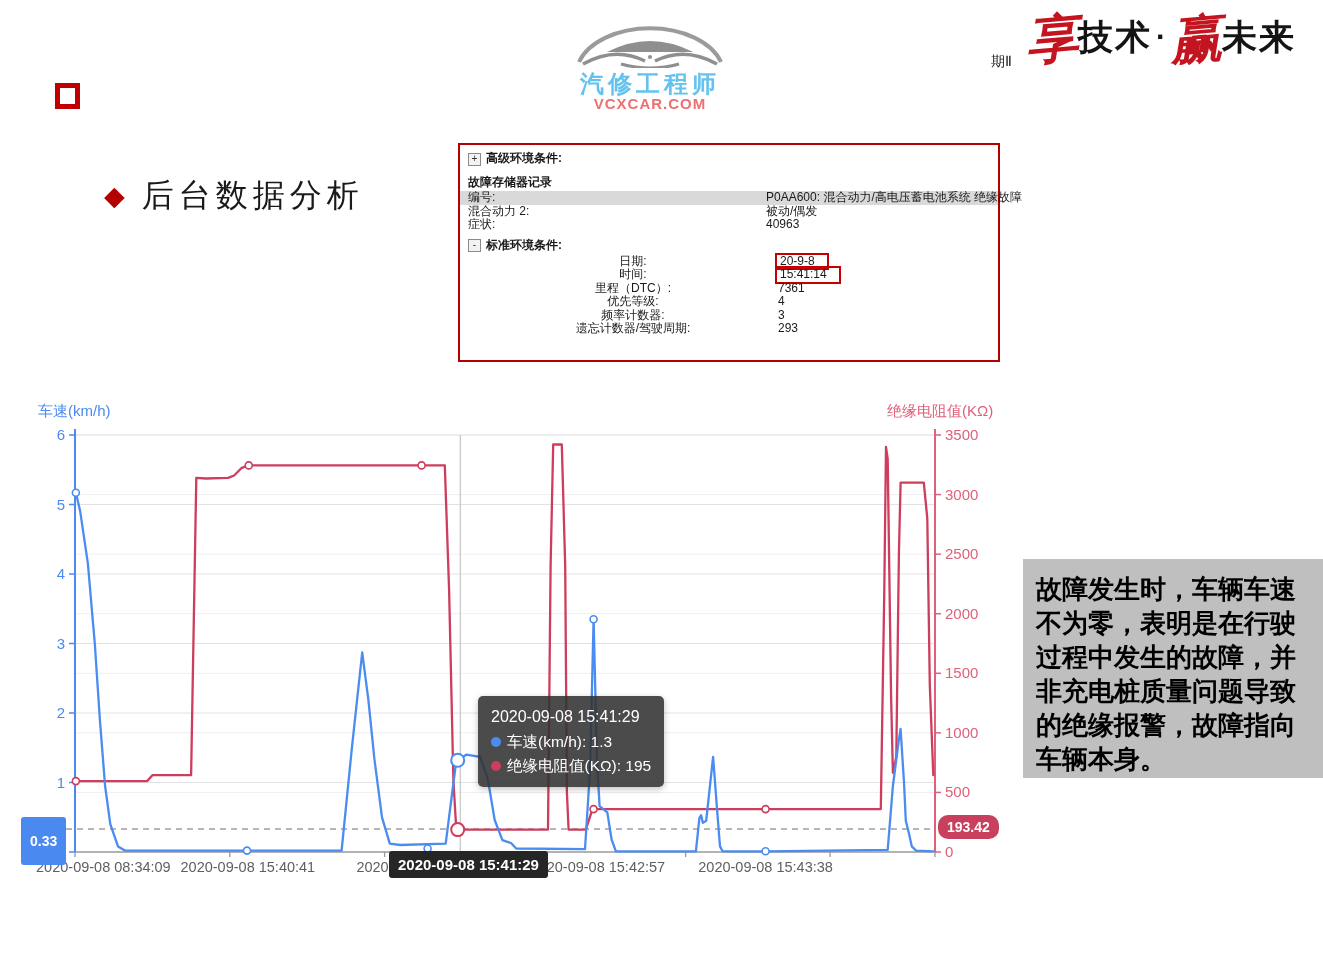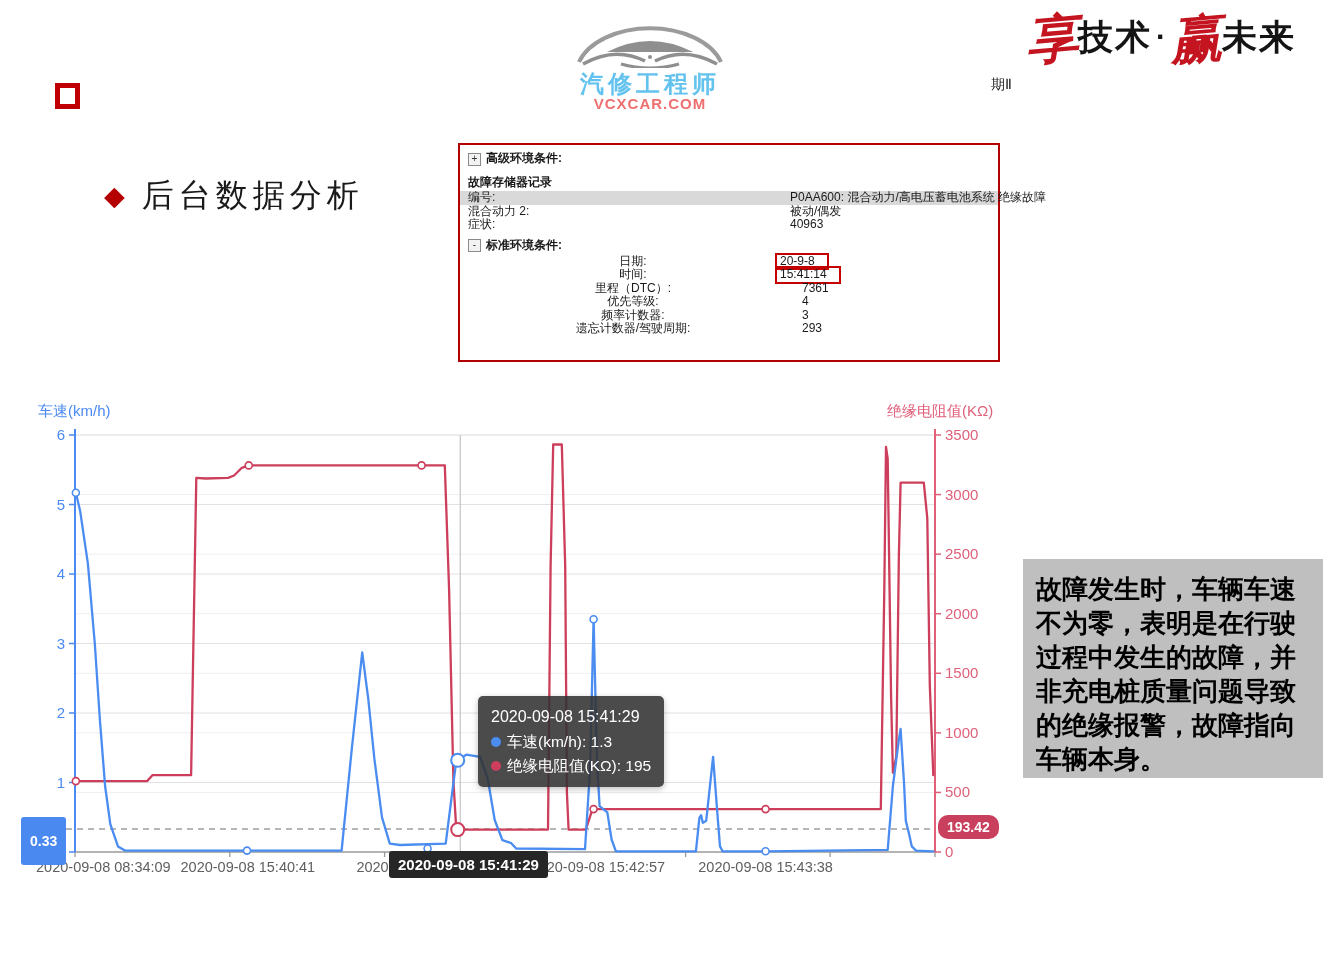--- a/index.html
+++ b/index.html
@@ -14,41 +14,41 @@
   #logo{left:555px;top:12px;width:190px;text-align:center;}
   #logo-title{font-size:24px;font-weight:bold;color:#64c3ee;letter-spacing:4px;line-height:24px;}
   #logo-domain{font-size:15px;font-weight:bold;color:#ee6f6f;letter-spacing:1px;line-height:16px;}
 
   
   #brand{left:1026px;top:14px;width:300px;white-space:nowrap;}
   .brand-red{font-family:"Liberation Serif",serif;font-style:italic;font-weight:bold;
              font-size:52px;color:#c41420;display:inline-block;transform:rotate(-5deg);line-height:52px;}
   .brand-black{font-size:35px;font-weight:bold;color:#141414;letter-spacing:2px;vertical-align:8px;}
   .brand-dot{font-size:30px;font-weight:bold;color:#141414;vertical-align:10px;margin:0 4px;}
-  #issue-label{left:991px;top:76px;font-size:14px;color:#222;}
+  #issue-label{left:991px;top:53px;font-size:14px;color:#222;}
 
   
   #section-header{left:104px;top:174px;display:flex;align-items:center;}
   #section-diamond{color:#b40000;font-size:27px;line-height:27px;}
   #section-title{font-family:"Liberation Serif",serif;font-size:32px;color:#1a1a1a;
                  letter-spacing:5px;margin-left:17px;}
 
   
   #fault-info-panel{left:458px;top:143px;width:522px;height:203px;border:2px solid #b30000;
                     background:#fff;padding:6px 8px;font-size:12px;color:#1a1a1a;line-height:13.5px;}
   .p-toggle{height:16px;display:flex;align-items:center;font-weight:bold;margin-bottom:9px;}
   .p-toggle.gap{margin-top:6px;margin-bottom:1px;}
   .p-ibox{display:inline-block;width:11px;height:11px;border:1px solid #8a8a8a;background:#f2f2f2;
           font-size:10px;line-height:10px;text-align:center;color:#333;margin-right:5px;font-weight:normal;}
   .p-header{font-weight:bold;height:15px;}
   .p-kv{display:flex;height:13.5px;align-items:center;}
   .p-kv .p-label{width:298px;flex:0 0 auto;}
   .p-kv.indent .p-label{width:290px;margin-left:20px;text-align:center;}
   .p-kv.hl{background:#d9d9d9;margin:0 -8px;padding:0 8px;}
-  .p-value{white-space:nowrap;margin-left:24px;}
+  .p-value{white-space:nowrap;}
   .p-value.redbox{border:2px solid #c40000;padding:0 12px 0 3px;margin:-1px 0 -1px -3px;}
 
   
   #chart{left:0;top:390px;width:1020px;height:500px;}
   #chart-svg{position:absolute;left:0;top:0;}
   #chart text{font-family:"Liberation Sans",sans-serif;}
 
   #speed-value-pill{left:21px;top:817px;background:#4a89f0;color:#fff;font-size:14px;font-weight:bold;
                     padding:16px 9px;border-radius:3px;z-index:5;}
   #resistance-value-pill{left:938px;top:815px;background:#c9405e;color:#fff;font-size:14px;font-weight:bold;

